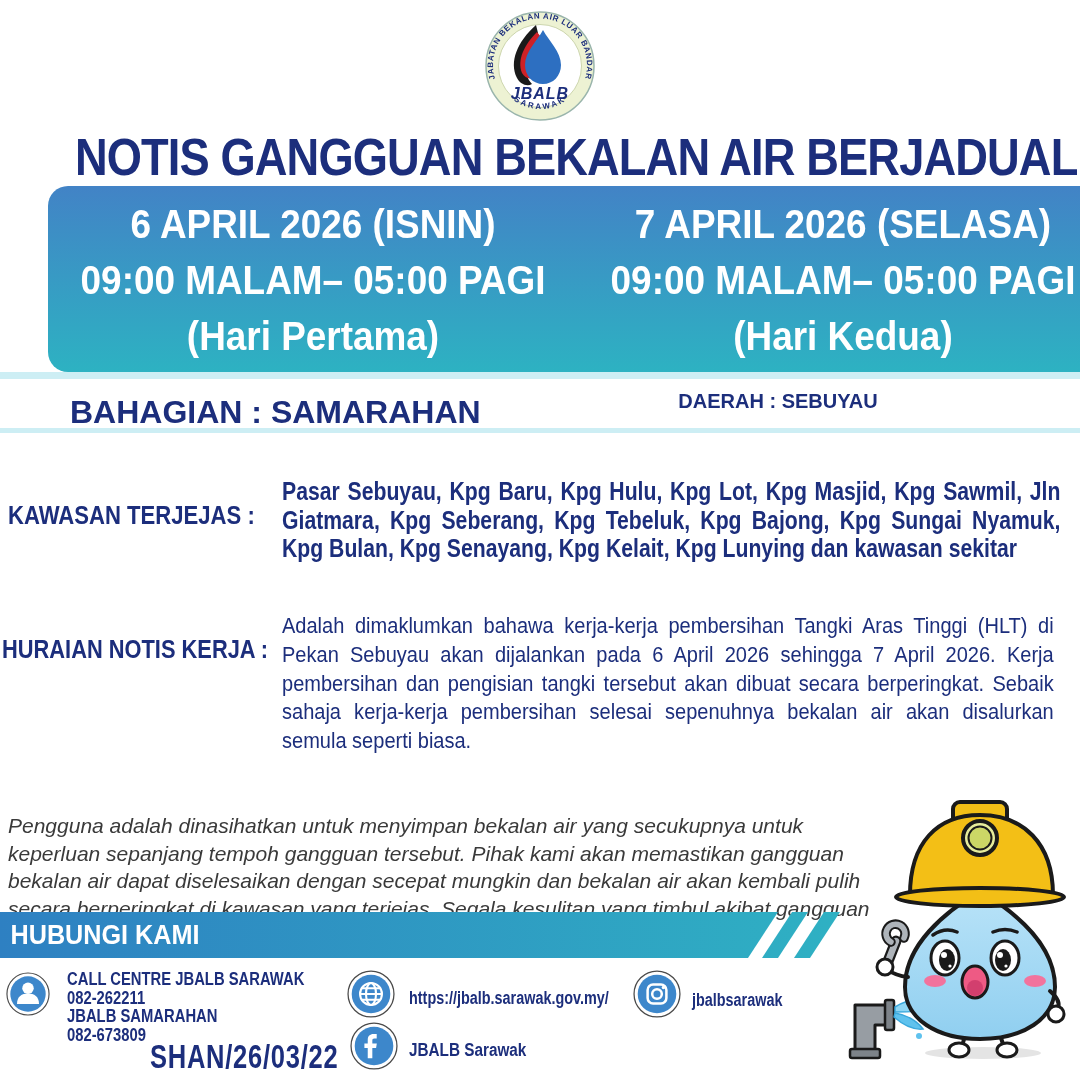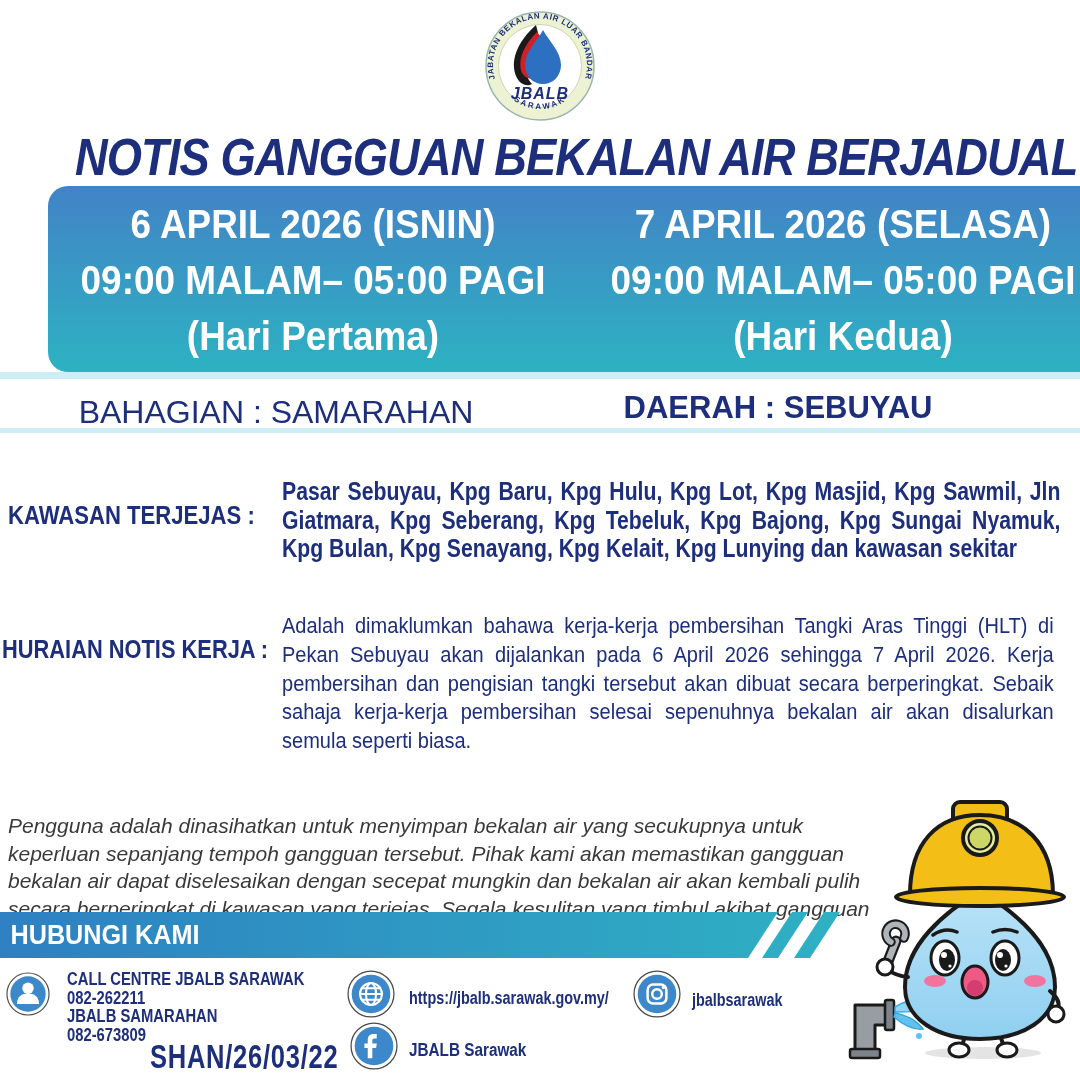--- a/index.html
+++ b/index.html
@@ -1,39 +1,39 @@
 <!DOCTYPE html>
 <html style="--navy: #1c2e7c; --banner-top: #4283c6; --banner-bottom: #2db2c2; --cb-left: #2e80c2; --cb-right: #2fb2c3; --icon-blue: #3d87cb; --advisory-gray: #3a3a3a; --strip-cyan: #cdeef4;"><head>
 <meta charset="utf-8">
 <style>
   html,body{margin:0;padding:0;background:#ffffff;}
   .page{position:relative;width:1080px;height:1080px;background:#fff;overflow:hidden;
         font-family:"Liberation Sans","DejaVu Sans",sans-serif;}
 
   
   .logo{position:absolute;left:484px;top:10px;width:112px;height:112px;}
-  .title-wrap{position:absolute;left:0;top:127px;width:860px;text-align:right;font-style:italic;}
+  .title-wrap{position:absolute;left:0;top:127px;width:860px;text-align:right;}
   .title-wrap span{display:inline-block;font-weight:bold;font-size:52px;letter-spacing:-1px;
         color:var(--navy,#1c2e7c);transform:scaleX(.87);white-space:nowrap;}
 
   
   .banner{position:absolute;left:4px;top:186px;width:1060px;height:186px;border-radius:20px;
         background:linear-gradient(180deg,var(--banner-top,#4283c6),var(--banner-bottom,#2db2c2));
         display:flex;margin-left:44px;}
   .sched-col{width:50%;text-align:center;color:#fff;font-weight:bold;font-size:41px;
         line-height:56px;padding-top:10px;transform:scaleX(.9);}
   .strip{position:absolute;left:0;width:1080px;background:var(--strip-cyan,#cdeef4);}
   .strip1{top:372px;height:7px;}
   .strip2{top:428px;height:5px;}
 
   
-  .region-bahagian{position:absolute;left:70px;top:394px;width:412px;text-align:center;
-        font-weight:normal;font-size:32px;color:var(--navy,#1c2e7c);}
+  .region-bahagian{position:absolute;left:70px;top:394px;width:412px;
+        font-weight:bold;font-size:32px;color:var(--navy,#1c2e7c);}
   .region-daerah{position:absolute;left:620px;top:390px;width:316px;text-align:center;
-        font-weight:bold;font-size:31px;color:var(--navy,#1c2e7c);}
+        font-weight:bold;font-size:20px;color:var(--navy,#1c2e7c);}
 
   
   .sec-label{position:absolute;font-weight:bold;color:var(--navy,#1c2e7c);
         transform-origin:left center;white-space:nowrap;}
   .kawasan-label{left:8px;top:500px;font-size:26px;transform:scaleX(.85);}
   .huraian-label{left:2px;top:634px;font-size:26px;transform:scaleX(.84);}
   .kawasan-text{position:absolute;left:282px;top:477px;width:918px;transform:scaleX(.848);
         transform-origin:left top;font-weight:bold;font-size:25px;line-height:28.5px;
         color:var(--navy,#1c2e7c);text-align:justify;}
   .huraian-text{position:absolute;left:282px;top:612px;width:848px;transform:scaleX(.91);

